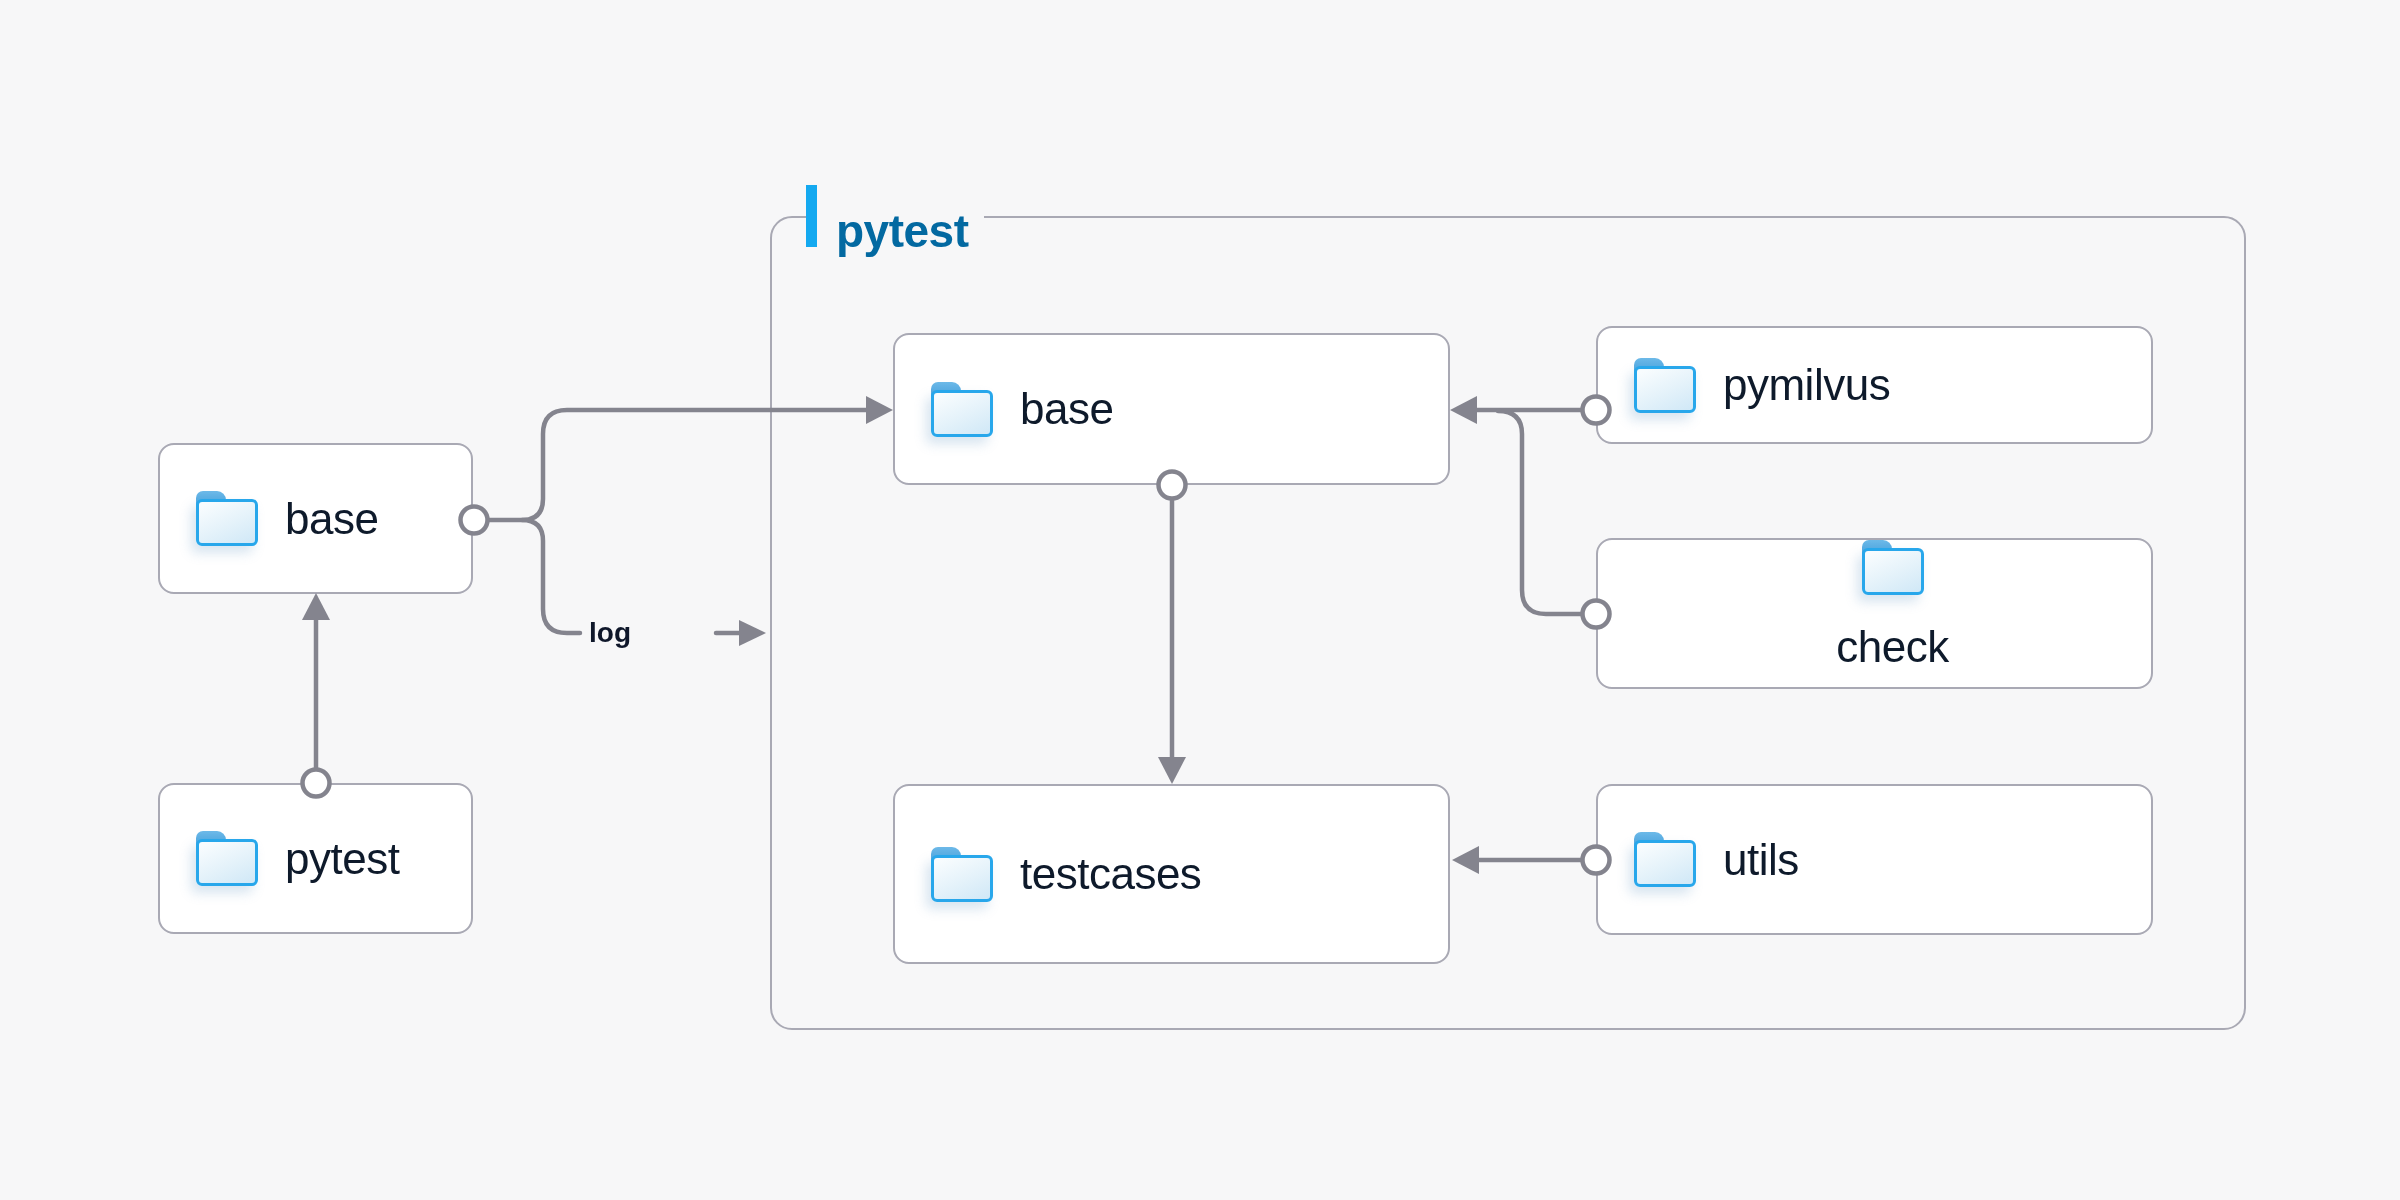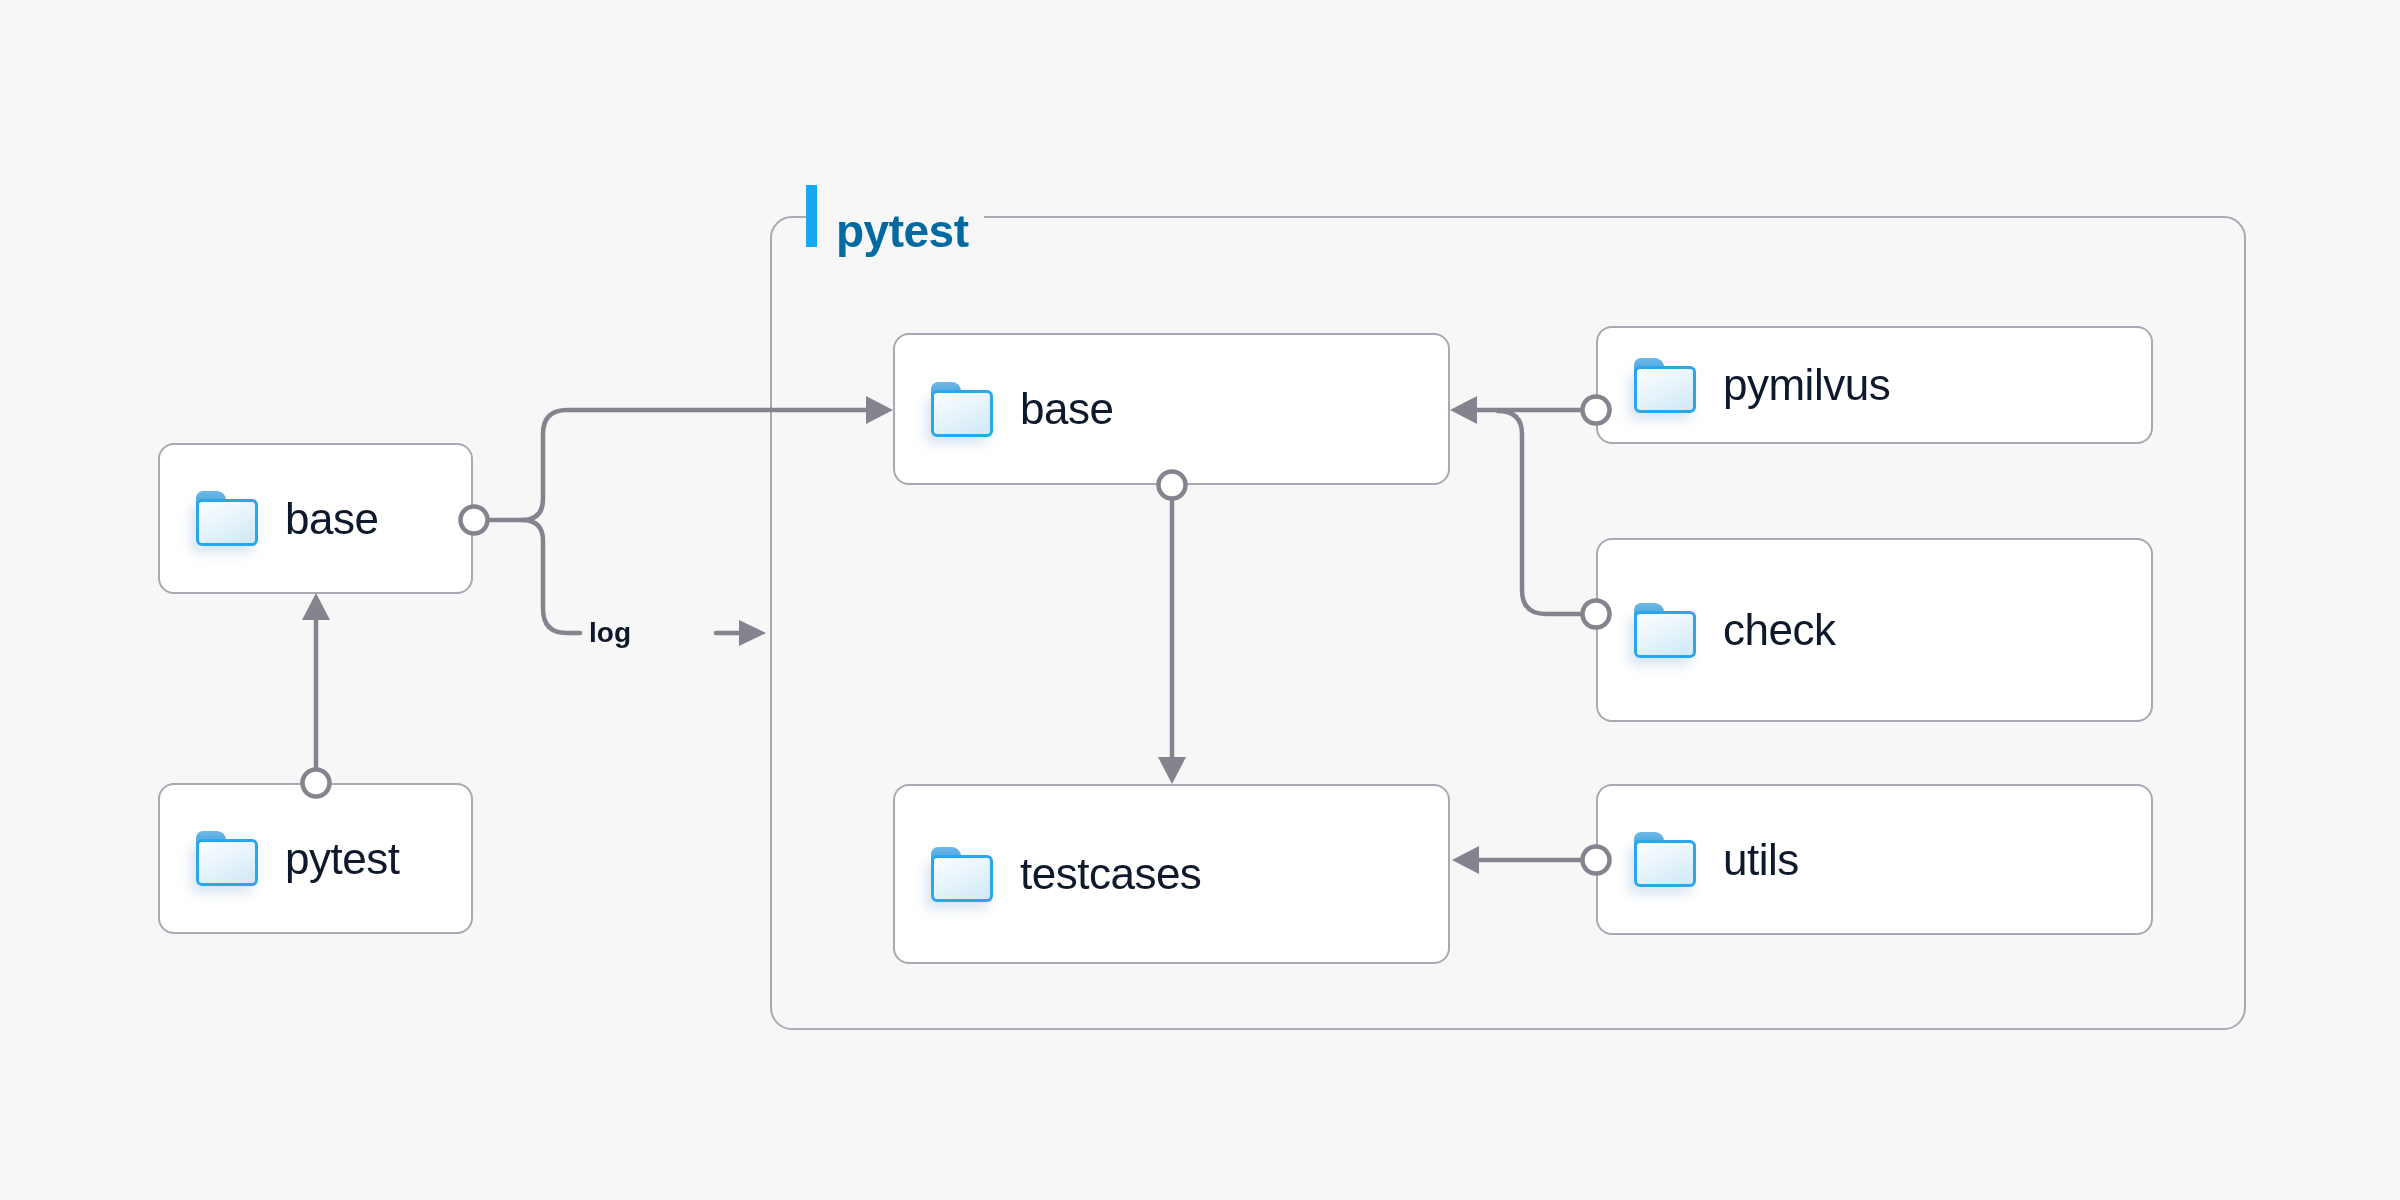--- a/index.html
+++ b/index.html
@@ -68,21 +68,21 @@
     font-size: 44px;
     font-weight: 400;
     color: #0e1a2b;
     letter-spacing: -0.5px;
     white-space: nowrap;
   }
   .n-utils     { left: 158px;  top: 443px; width: 315px; height: 151px; }
   .n-config    { left: 158px;  top: 783px; width: 315px; height: 151px; }
   .n-base      { left: 893px;  top: 333px; width: 557px; height: 152px; }
   .n-pymilvus  { left: 1596px; top: 326px; width: 557px; height: 118px; }
-  .n-check     { left: 1596px; top: 538px; width: 557px; height: 184px; }
+  .n-check     { left: 1596px; top: 538px; width: 557px; height: 151px; flex-direction: column; }
   .n-testcases { left: 893px;  top: 784px; width: 557px; height: 180px; }
   .n-common    { left: 1596px; top: 784px; width: 557px; height: 151px; }
   
   .folder {
     position: relative;
     width: 62px; height: 55px;
     flex: none;
   }
   .folder::before {
     content: "";

